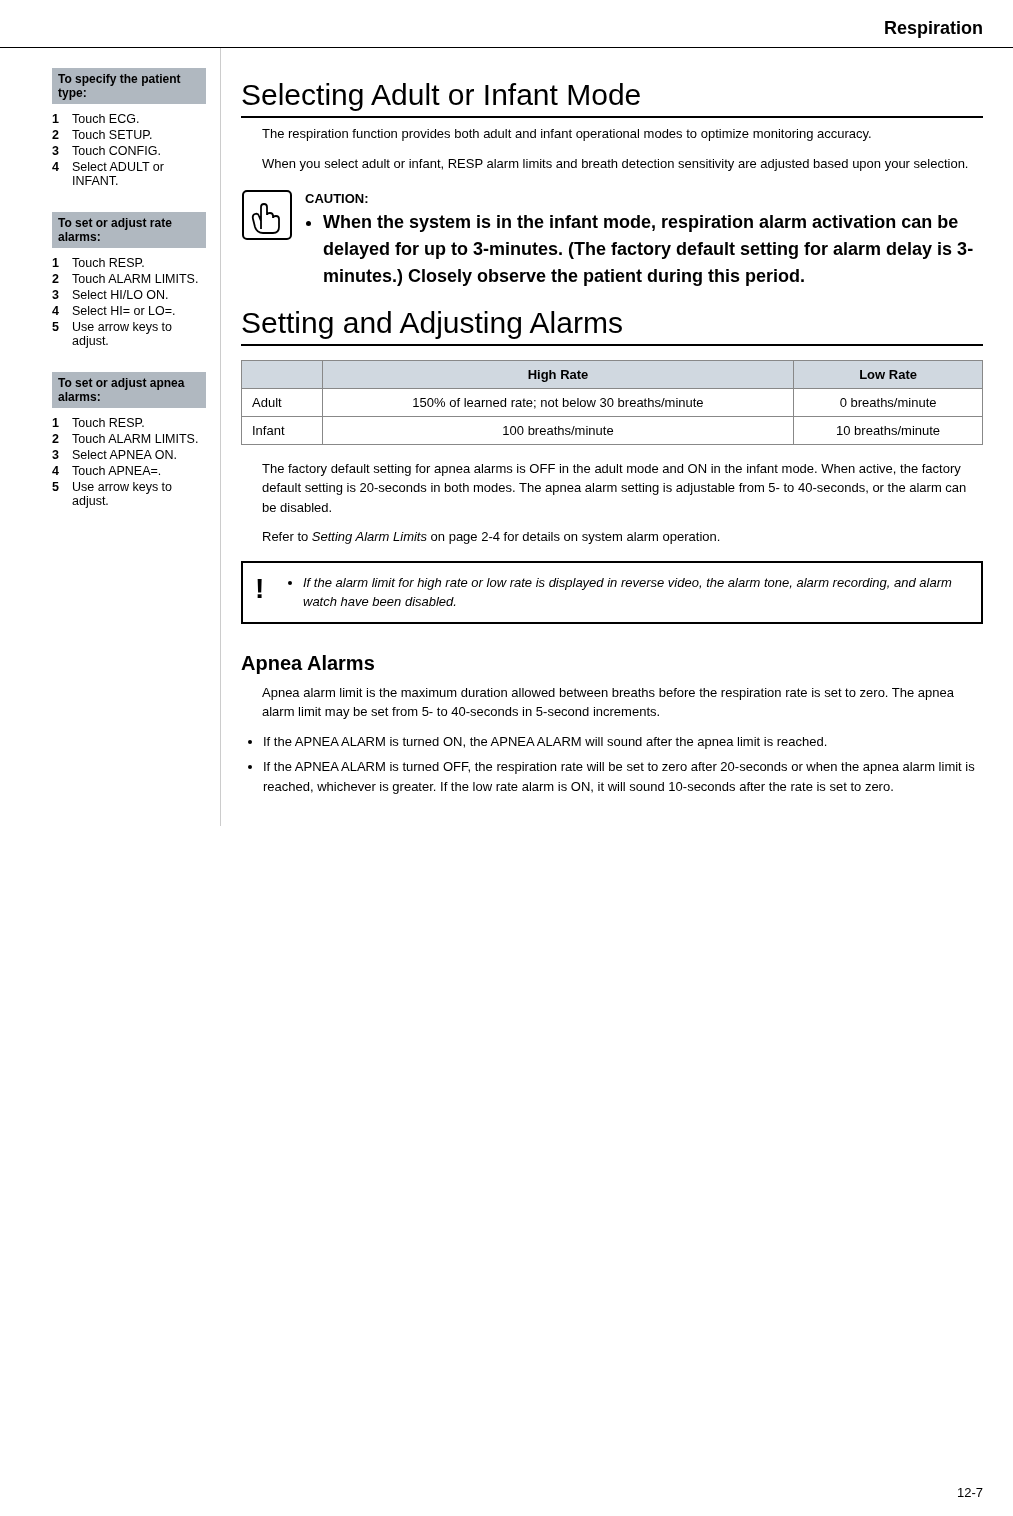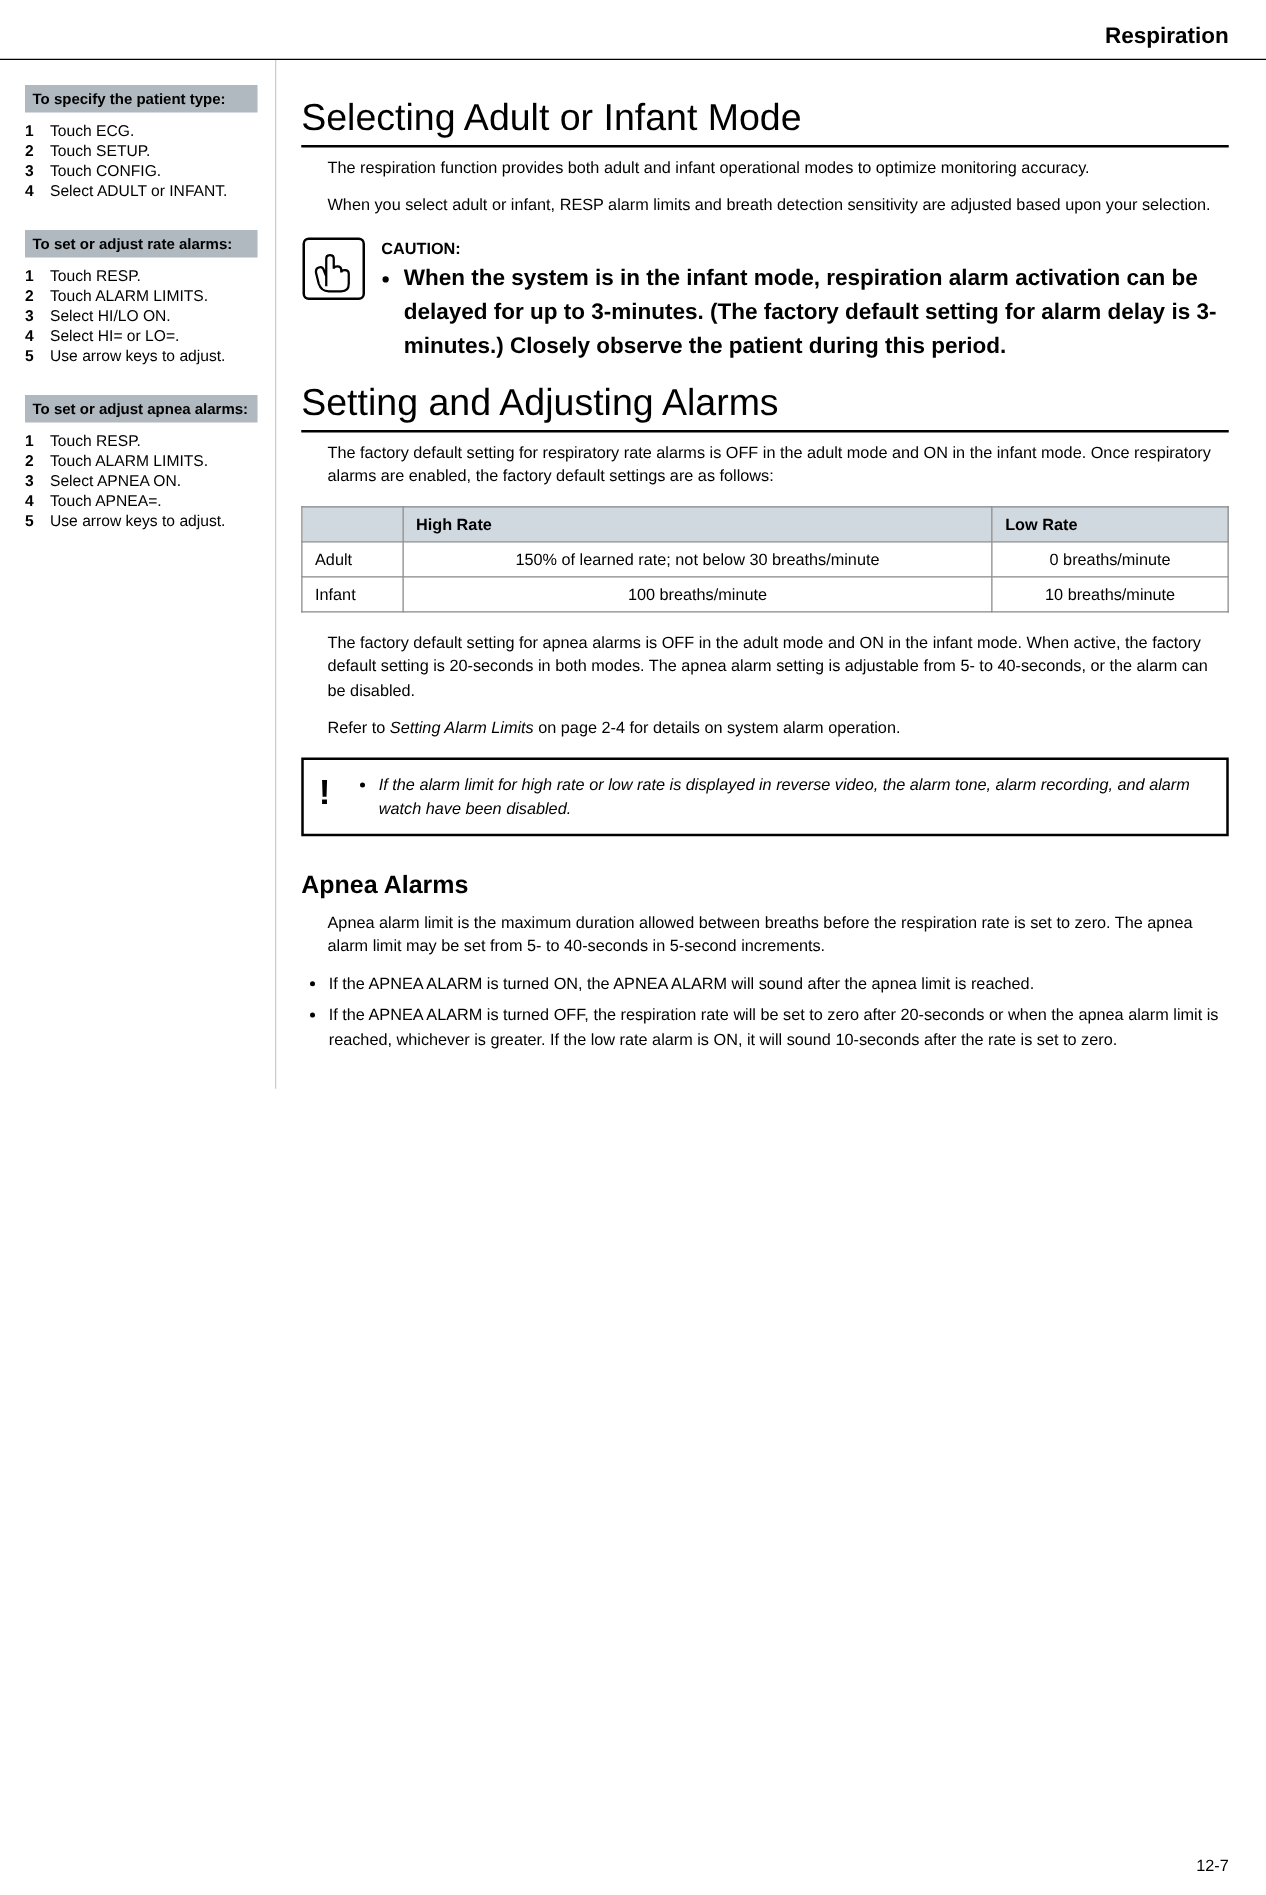--- a/index.html
+++ b/index.html
@@ -32,20 +32,21 @@
     
     .sidebar {
       width: 220px;
       min-width: 220px;
       padding: 20px 14px 20px 20px;
       flex-shrink: 0;
     }
 
     .sidebar-section {
       margin-bottom: 24px;
+      margin-left: 32px;
     }
 
     .sidebar-section-title {
       background: #b0b8c0;
       font-weight: bold;
       font-size: 12px;
       padding: 4px 6px;
       margin-bottom: 8px;
     }
 
@@ -162,21 +163,21 @@
     .alarm-table {
       width: 100%;
       border-collapse: collapse;
       margin: 14px 0;
       font-size: 13px;
     }
 
     .alarm-table th {
       background: #d0d8e0;
       font-weight: bold;
-      text-align: left;
+      text-align: center;
       border: 1px solid #888;
       padding: 6px 10px;
     }
 
     .alarm-table td {
       border: 1px solid #888;
       padding: 6px 10px;
       text-align: left;
       vertical-align: top;
     }
@@ -335,21 +336,20 @@
       <div class="caution-text">
         <span class="caution-label">CAUTION:</span>
         <ul>
           <li>When the system is in the infant mode, respiration alarm activation can be delayed for up to 3-minutes. (The factory default setting for alarm delay is 3-minutes.) Closely observe the patient during this period.</li>
         </ul>
       </div>
     </div>
 
     <h1 class="section-heading">Setting and Adjusting Alarms</h1>
 
-    <p class="para">The factory default setting for respiratory rate alarms is OFF in the adult mode and ON in the infant mode. Once respiratory alarms are enabled, the factory default settings are as follows:</p>
 
     <table class="alarm-table">
       <thead>
         <tr>
           <th></th>
           <th>High Rate</th>
           <th>Low Rate</th>
         </tr>
       </thead>
       <tbody>

